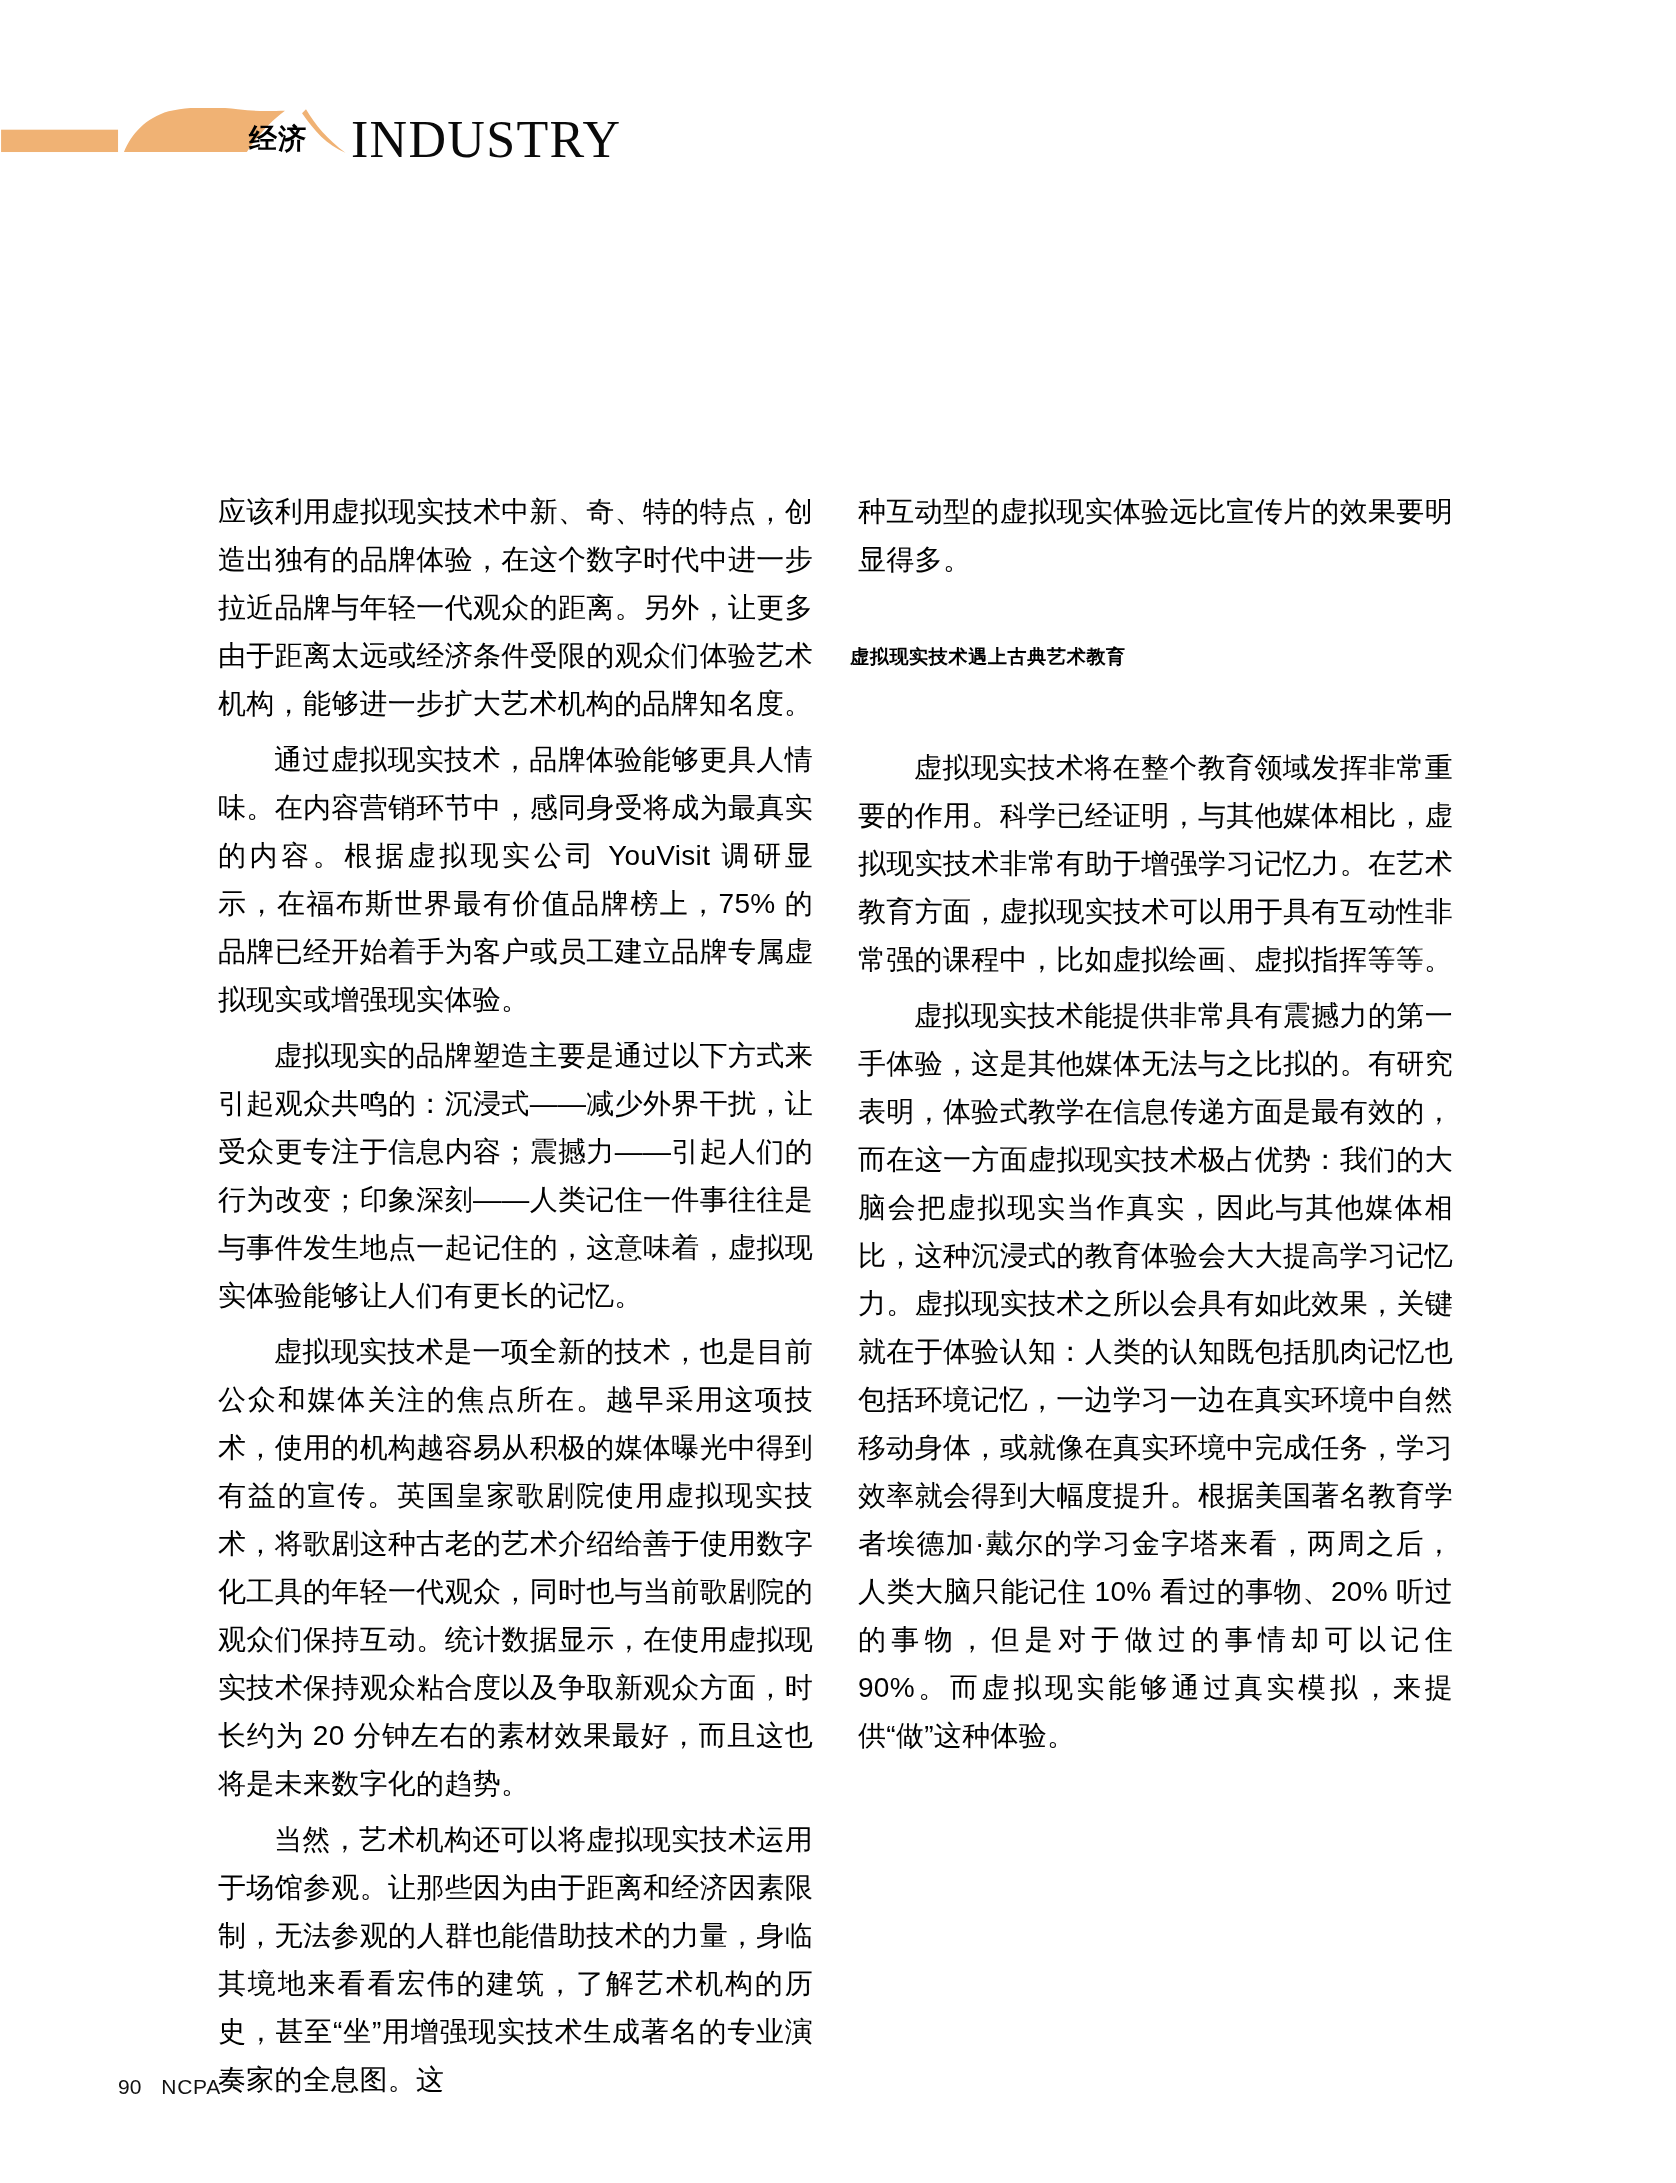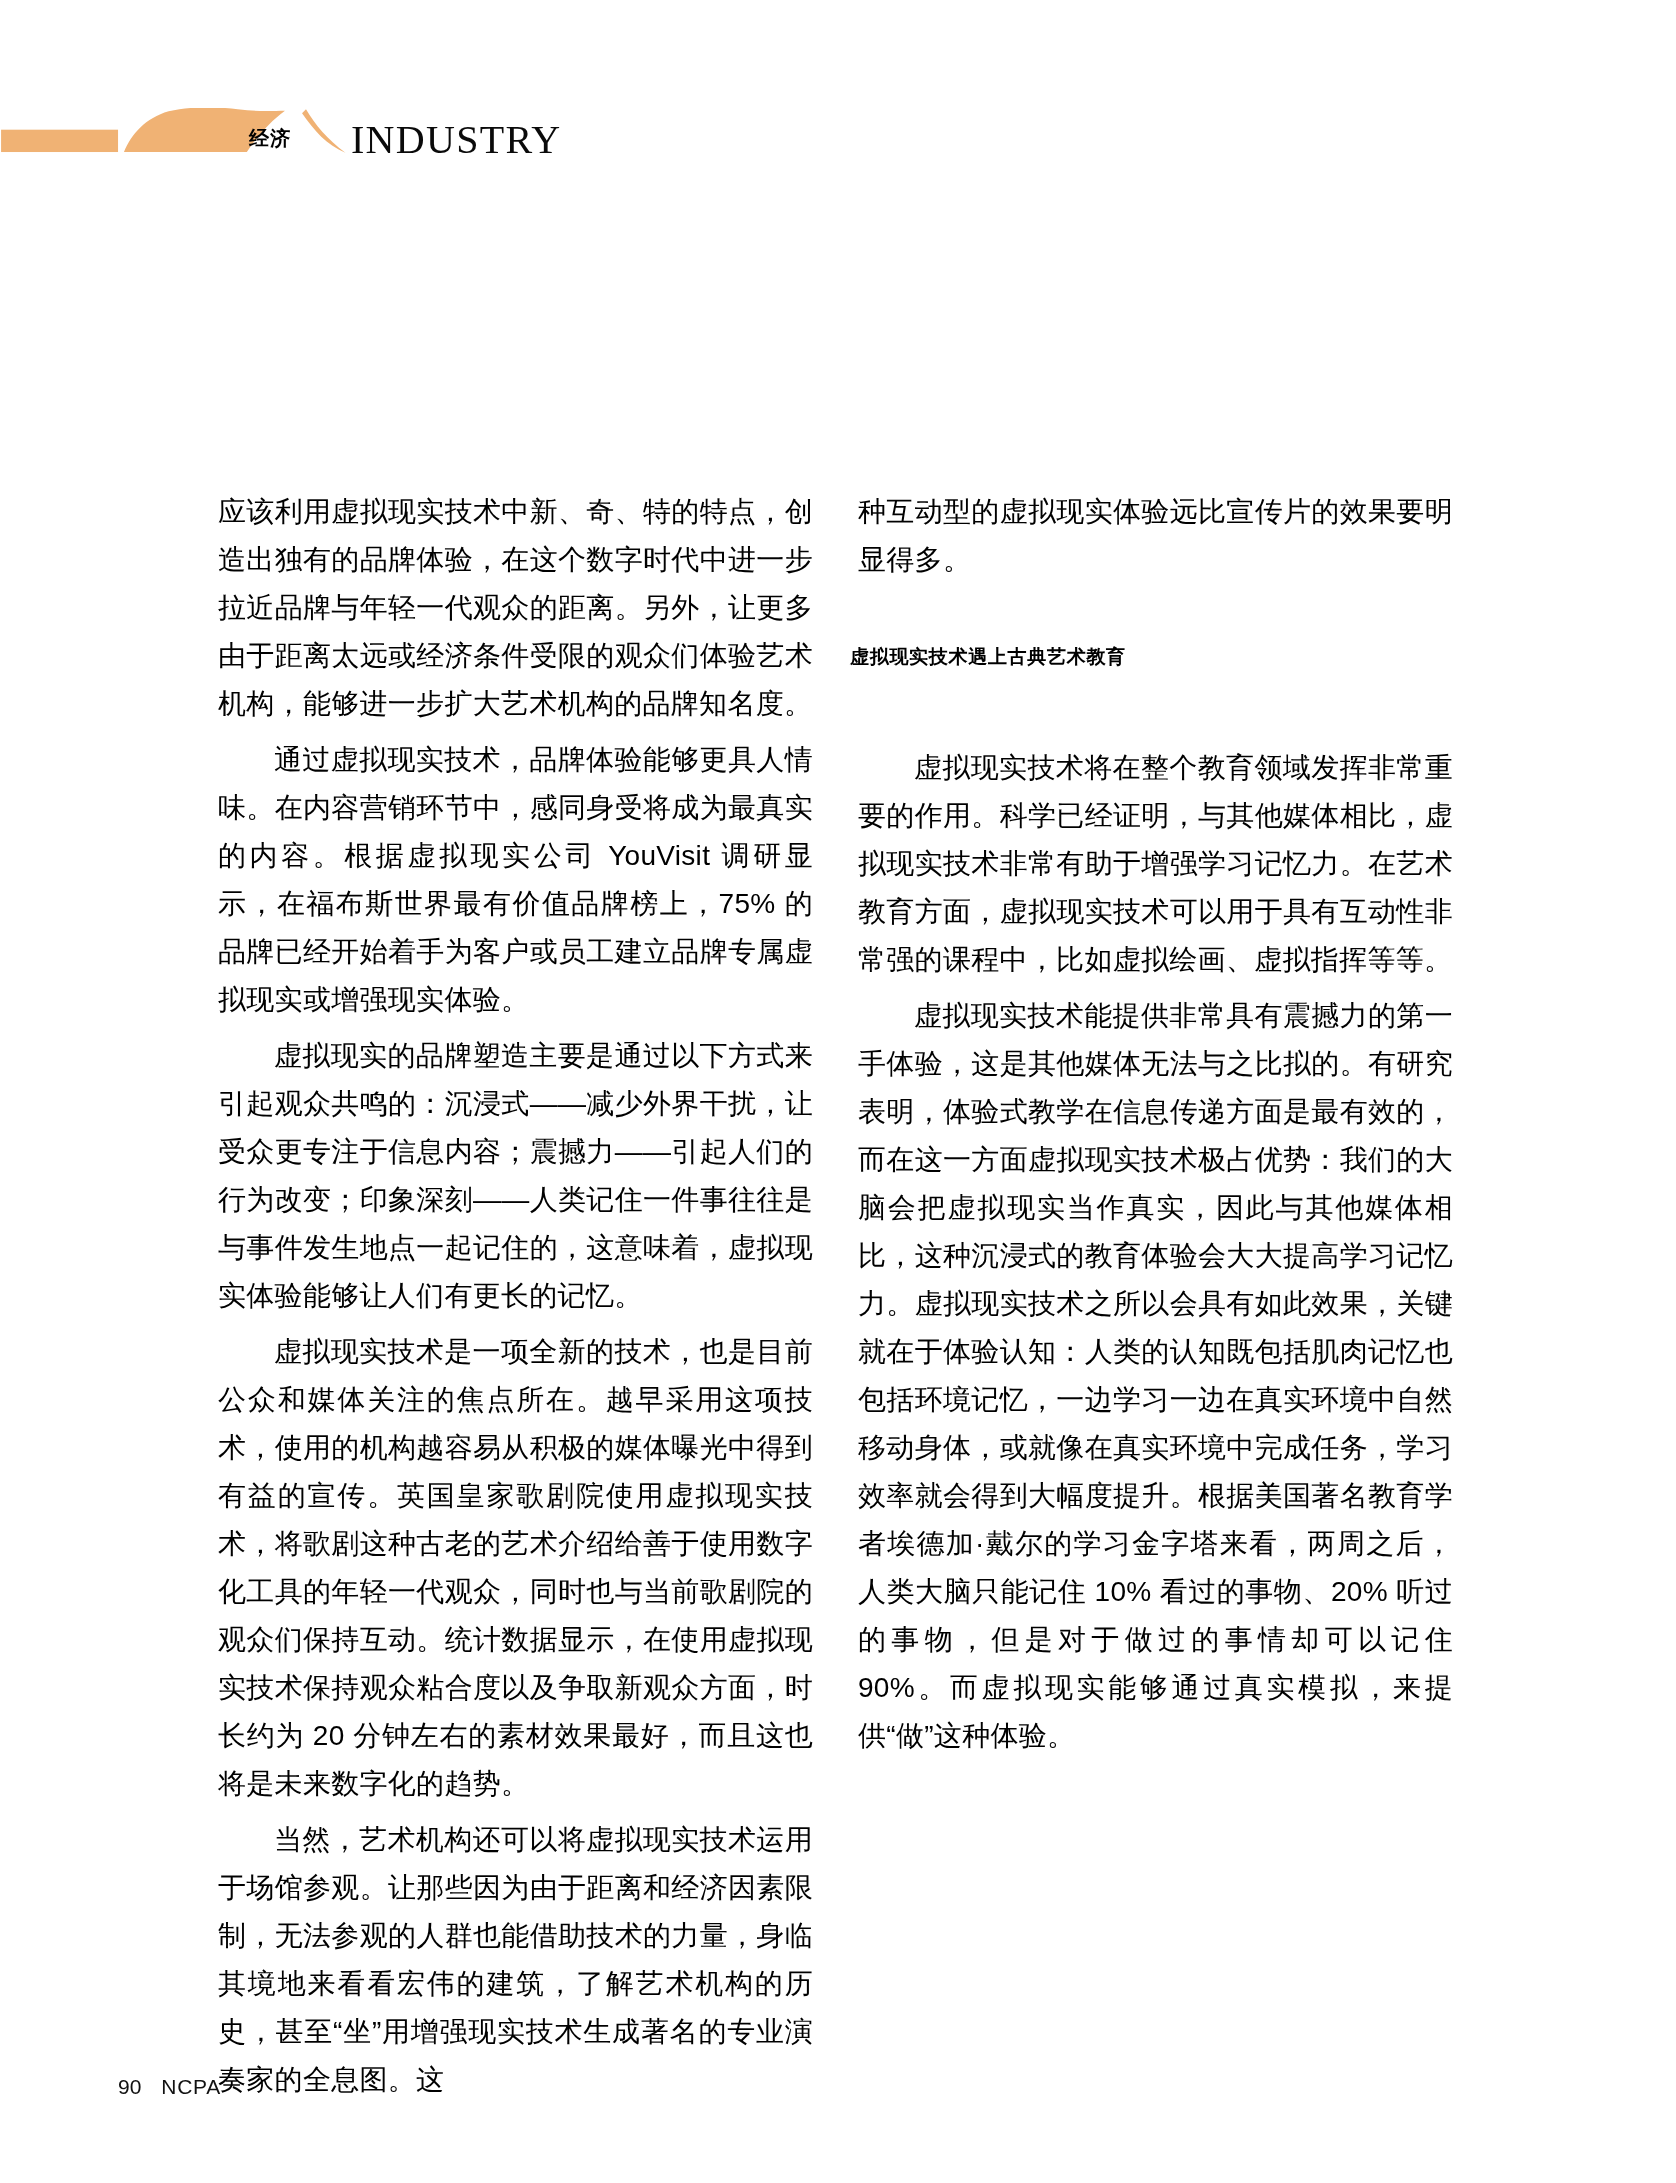--- a/index.html
+++ b/index.html
@@ -14,27 +14,27 @@
     font-family:"Liberation Sans", sans-serif;
     color:#000;
     overflow:hidden;
   }
 
   
   .header{position:absolute;left:0;top:108px;width:726px;height:59px;}
   .header svg{position:absolute;left:0;top:0;color:var(--accent);}
   .hdr-cn{
     position:absolute;left:249px;top:16px;
-    font-size:20px;font-weight:700;letter-spacing:1.3px;line-height:29px;
+    font-size:28px;font-weight:700;letter-spacing:1.3px;line-height:29px;
     color:#000;white-space:nowrap;
   }
   .hdr-en{
     position:absolute;left:351px;top:14.5px;
     font-family:"Liberation Serif", serif;
-    font-size:40px;line-height:34px;letter-spacing:1.3px;
+    font-size:52px;line-height:34px;letter-spacing:1.3px;
     color:#0a0a0a;white-space:nowrap;
   }
 
   
   .col{
     position:absolute;top:480px;width:611px;
     font-size:28px;line-height:48px;
     text-align:justify;
     letter-spacing:0.3px;
   }

